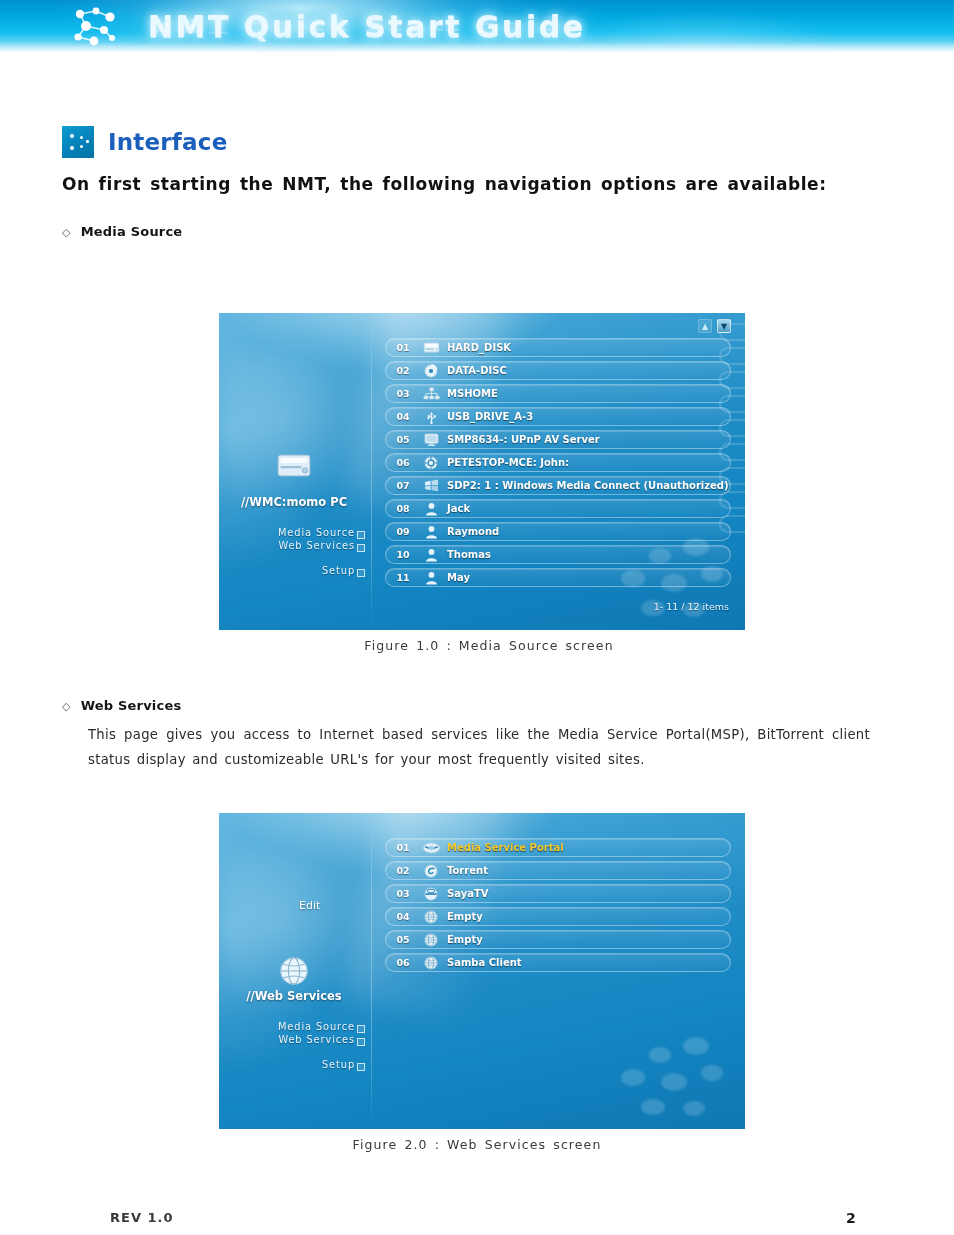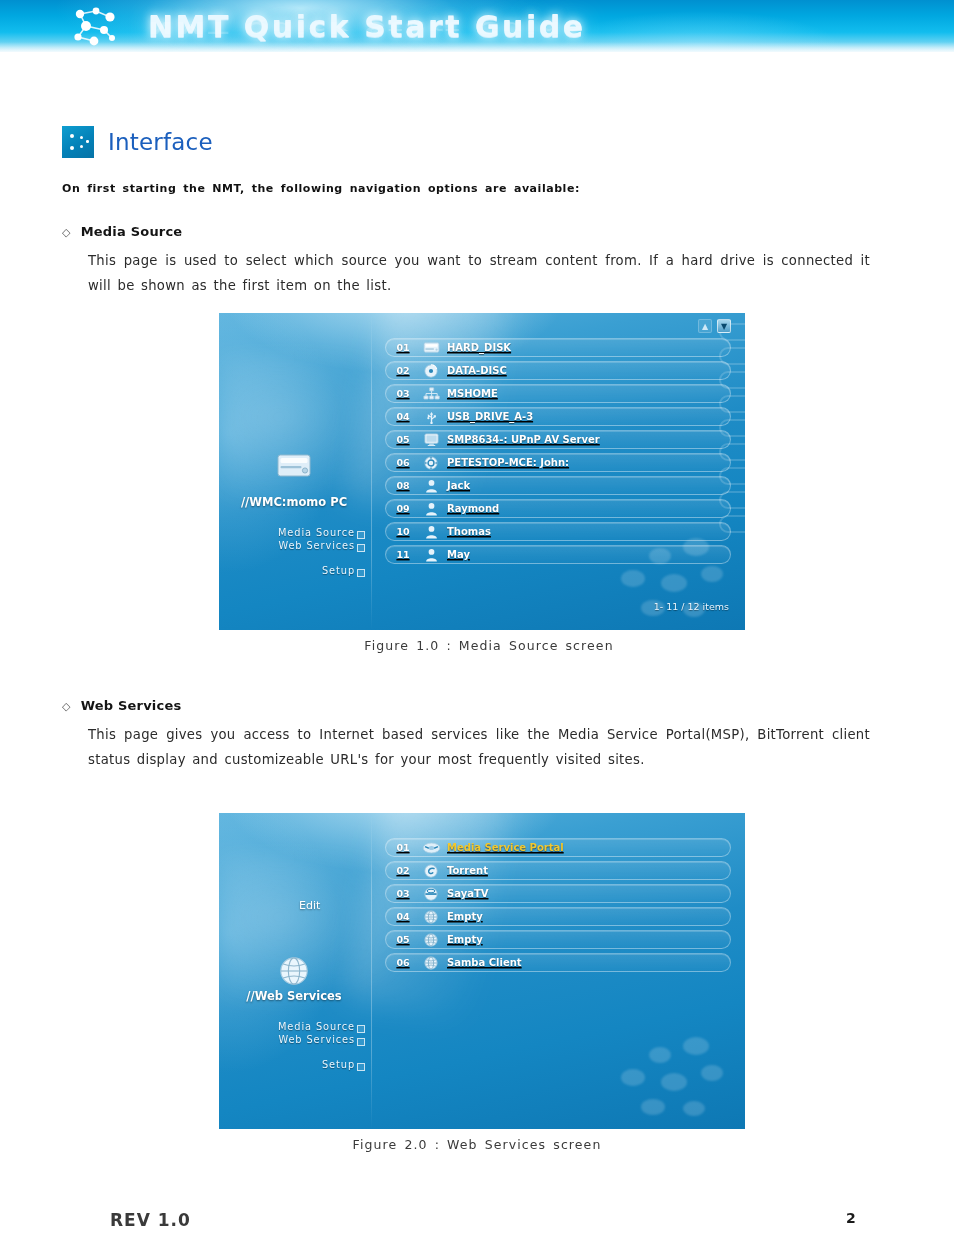--- a/index.html
+++ b/index.html
@@ -48,29 +48,29 @@
   }
   .sec-icon {
     width: 32px; height: 32px;
     background: linear-gradient(150deg, #0e9ed0 0%, #0481b8 55%, #0673a6 100%);
     position: relative;
   }
   .sec-icon i {
     position: absolute; background: #ffffff; border-radius: 50%;
   }
   .sec-title {
-    font-size: 23px; font-weight: normal; color: #1b5fbd;
+    font-size: 23px; font-weight: bold; color: #1b5fbd;
     letter-spacing: .2px;
   }
 
   .intro {
     position: absolute; left: 62px; top: 174px;
     width: 800px;
-    font-size: 11px; font-weight: bold; color: #111;
-    letter-spacing: .55px; word-spacing: 2.5px; margin-top: 8px;
+    font-size: 17px; font-weight: bold; color: #111;
+    letter-spacing: .55px; word-spacing: 2.5px;
   }
 
   
   .blk { position: absolute; left: 62px; width: 810px; }
   .blk-head {
     display: flex; align-items: baseline; gap: 10px;
     font-size: 13px; font-weight: bold; color: #141414;
     letter-spacing: .2px;
   }
   .diamond { color: #555; font-size: 11px; }
@@ -139,21 +139,20 @@
 
   
   .rows { position: absolute; }
   .row {
     height: 19px; border-radius: 10px;
     background: linear-gradient(180deg, rgba(255,255,255,.11), rgba(255,255,255,.02));
     border: 1px solid rgba(255,255,255,.34);
     display: flex; align-items: center;
     margin-bottom: 4px;
     box-shadow: inset 0 1px 0 rgba(255,255,255,.18);
-    text-decoration: underline;
   }
   .row .num {
     width: 34px; text-align: center;
     font-size: 9.5px; font-weight: bold; color: #ffffff;
     text-shadow: 0 1px 1px rgba(0,0,0,.45);
   }
   .row .ico {
     width: 22px; height: 15px; flex: 0 0 22px;
     display: flex; align-items: center; justify-content: center;
   }
@@ -196,21 +195,21 @@
   .caption {
     position: absolute; width: 954px; text-align: center;
     font-size: 12.5px; color: #3a3a3a;
     letter-spacing: 1.1px; word-spacing: 2px;
   }
 
   
   .footer { position: absolute; left: 0; top: 1210px; width: 954px; height: 28px; }
   .f-rev {
     position: absolute; left: 110px; top: 0;
-    font-size: 17px; font-weight: bold; color: #3a3a3a; letter-spacing: 1px;
+    font-size: 13px; font-weight: bold; color: #3a3a3a; letter-spacing: 1px;
   }
   .f-copy {
     position: absolute; left: 248px; top: 2px;
     font-size: 12px; color: #b9b9b9; letter-spacing: .5px; word-spacing: 1.5px;
   }
   .f-page {
     position: absolute; left: 846px; top: 0;
     font-size: 14px; font-weight: bold; color: #1a1a1a;
   }
 
@@ -255,21 +254,20 @@
   <div class="sec-title">Interface</div>
 </div>
 
 <div class="intro">On first starting the NMT, the following navigation options are available:</div>
 
 <div class="blk" style="top:224px;">
   <div class="blk-head">
     <span class="diamond">◇</span>
     <span>Media Source</span>
   </div>
-  <div class="blk-body">This page is used to select which source you want to stream content from. If a hard drive is connected it will be shown as the first item on the list.</div>
 </div>
 
 <div class="shot" id="shot1" style="left:219px; top:313px; height:317px;">
   <div class="ray"></div>
   <div class="ray2"></div>
   <div class="divider"></div>
   <div class="rail">
     <u></u>
       <u></u>
       <u></u>
@@ -384,20 +382,32 @@
             <circle cx="8" cy="8" r="3.4" fill="none" stroke="#2a86b8" stroke-width="1.6"></circle>
             <g stroke="#2a86b8" stroke-width="1.4">
               <line x1="8" y1="0.8" x2="8" y2="3"></line>
               <line x1="8" y1="13" x2="8" y2="15.2"></line>
               <line x1="0.8" y1="8" x2="3" y2="8"></line>
               <line x1="13" y1="8" x2="15.2" y2="8"></line>
             </g>
           </svg>
         </span>
         <span class="lbl">PETESTOP-MCE: John:</span>
+      </div>
+      <div class="row">
+        <span class="num">07</span>
+        <span class="ico">
+          <svg viewBox="0 0 16 14" width="15" height="13">
+            <path d="M1 3.2 L7 2 V6.6 L1 7 Z" fill="#dff0fa"></path>
+            <path d="M8 1.8 L15 0.6 V6.4 L8 6.6 Z" fill="#b9dcf0"></path>
+            <path d="M1 8 L7 7.6 V12 L1 10.8 Z" fill="#cbe6f6"></path>
+            <path d="M8 7.5 L15 7.2 V13.2 L8 12.2 Z" fill="#a4d0e9"></path>
+          </svg>
+        </span>
+        <span class="lbl">SDP2: 1 : Windows Media Connect (Unauthorized)</span>
       </div>
       <div class="row">
         <span class="num">08</span>
         <span class="ico">
           <svg viewBox="0 0 14 15" width="13" height="14">
             <circle cx="7" cy="4.2" r="3.1" fill="#e6f3fb"></circle>
             <path d="M1.2 14.4 C1.2 9.8 12.8 9.8 12.8 14.4 Z" fill="#e6f3fb"></path>
           </svg>
         </span>
         <span class="lbl">Jack</span>

